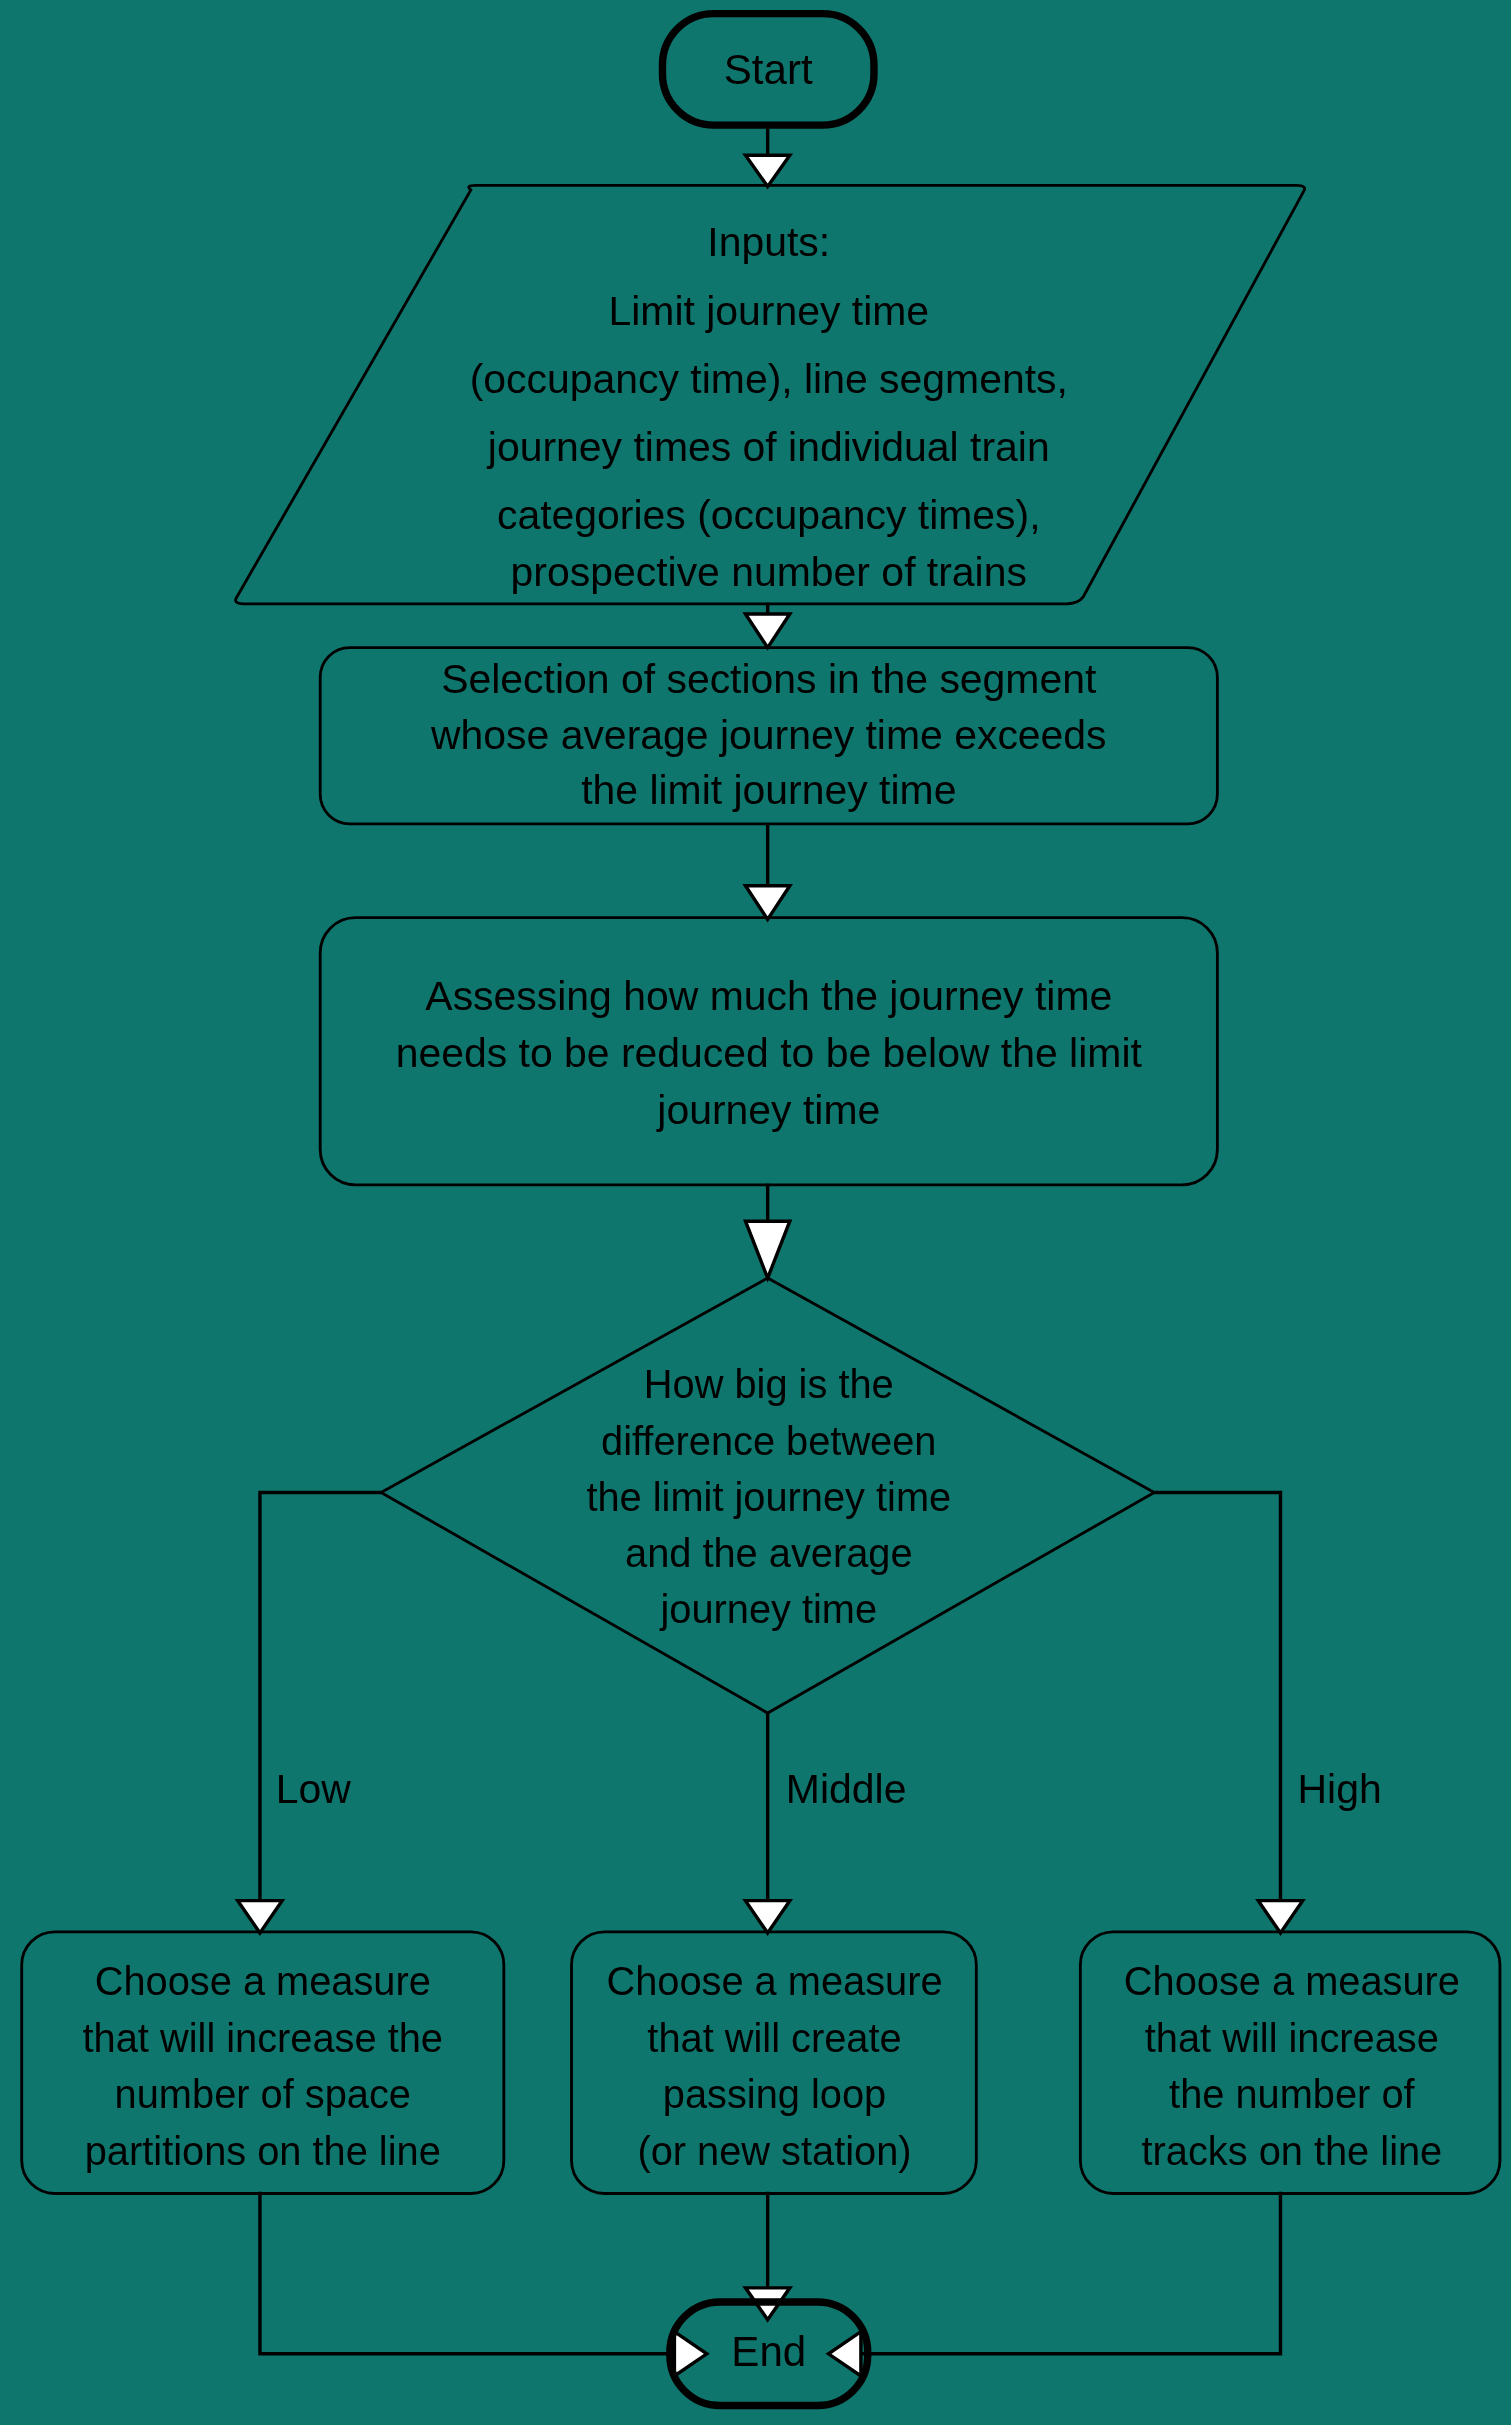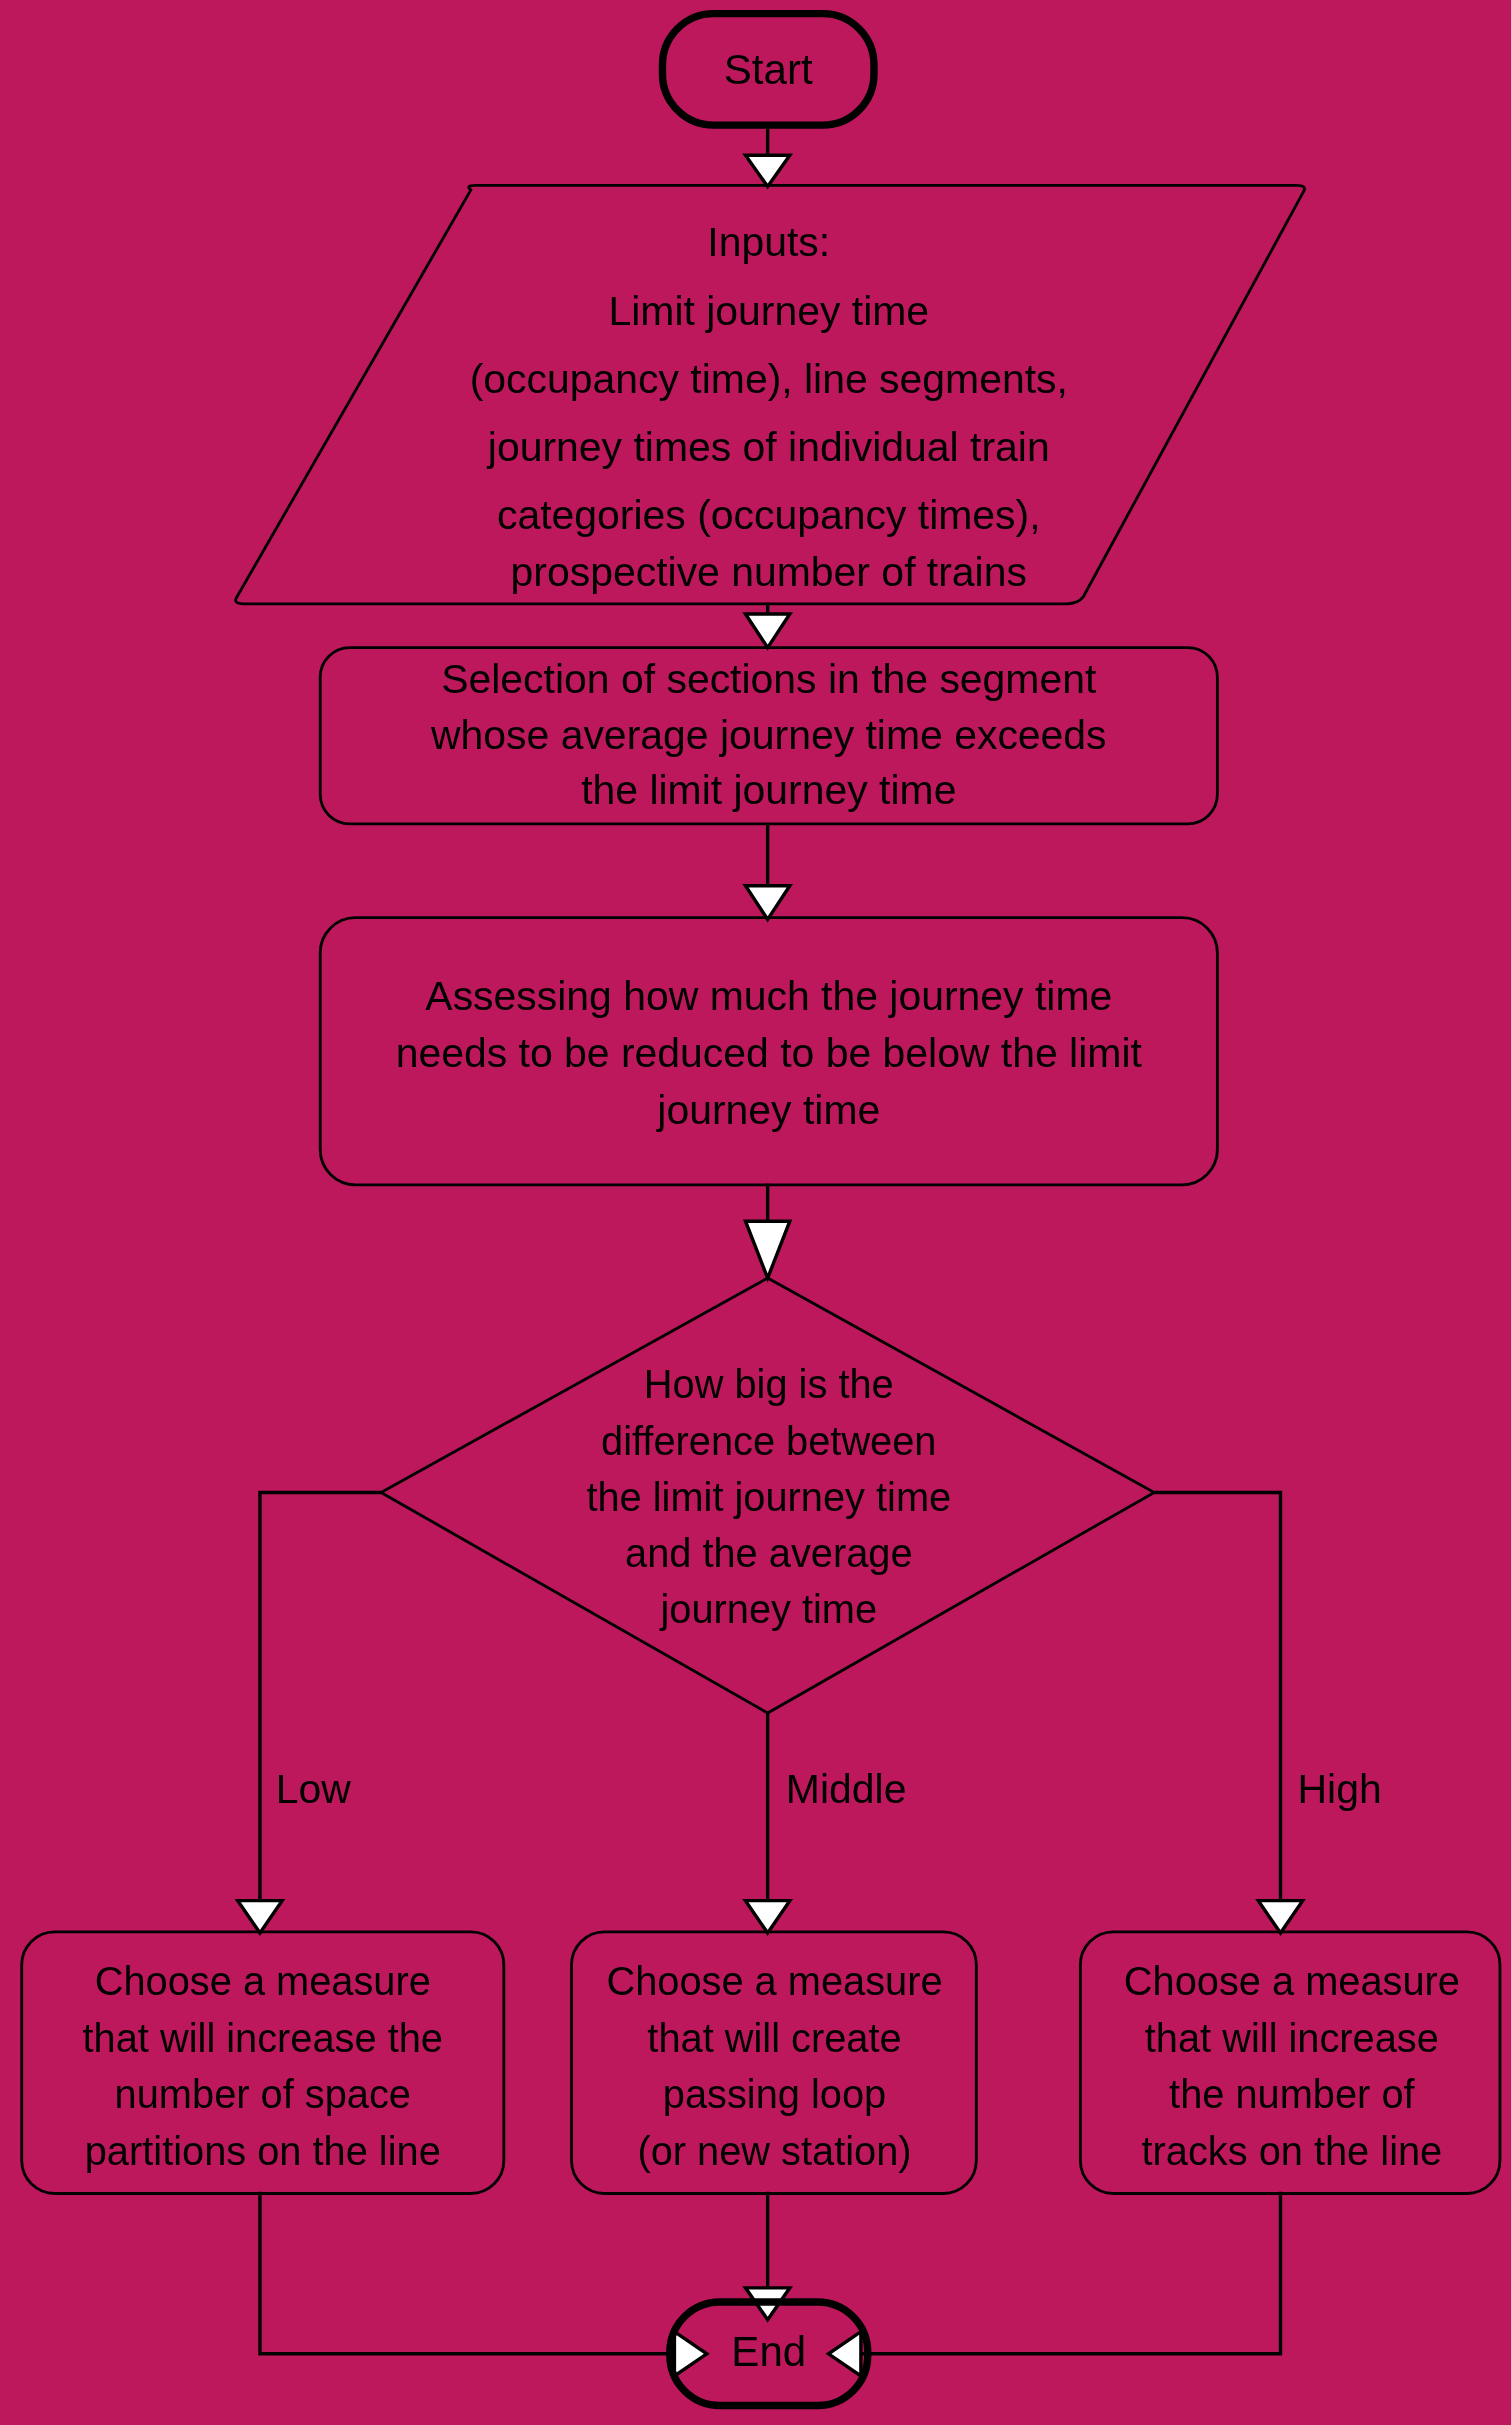--- a/index.html
+++ b/index.html
@@ -4,21 +4,21 @@
 <style>
   html, body {
     margin: 0;
     padding: 0;
     background: #ffffff;
   }
   #stage {
     position: relative;
     width: 1512px;
     height: 2426px;
-    background: #be185d;
+    background: #0f766e;
     font-family: "Liberation Sans", sans-serif;
   }
   svg.flow {
     display: block;
     width: 1512px;
     height: 2426px;
   }
   .shape-fill { fill: #ffffff; }
   .stroke-thin  { stroke: #000000; stroke-width: 5; fill: none; }
   .stroke-thick { stroke: #000000; stroke-width: 13; fill: none; }

